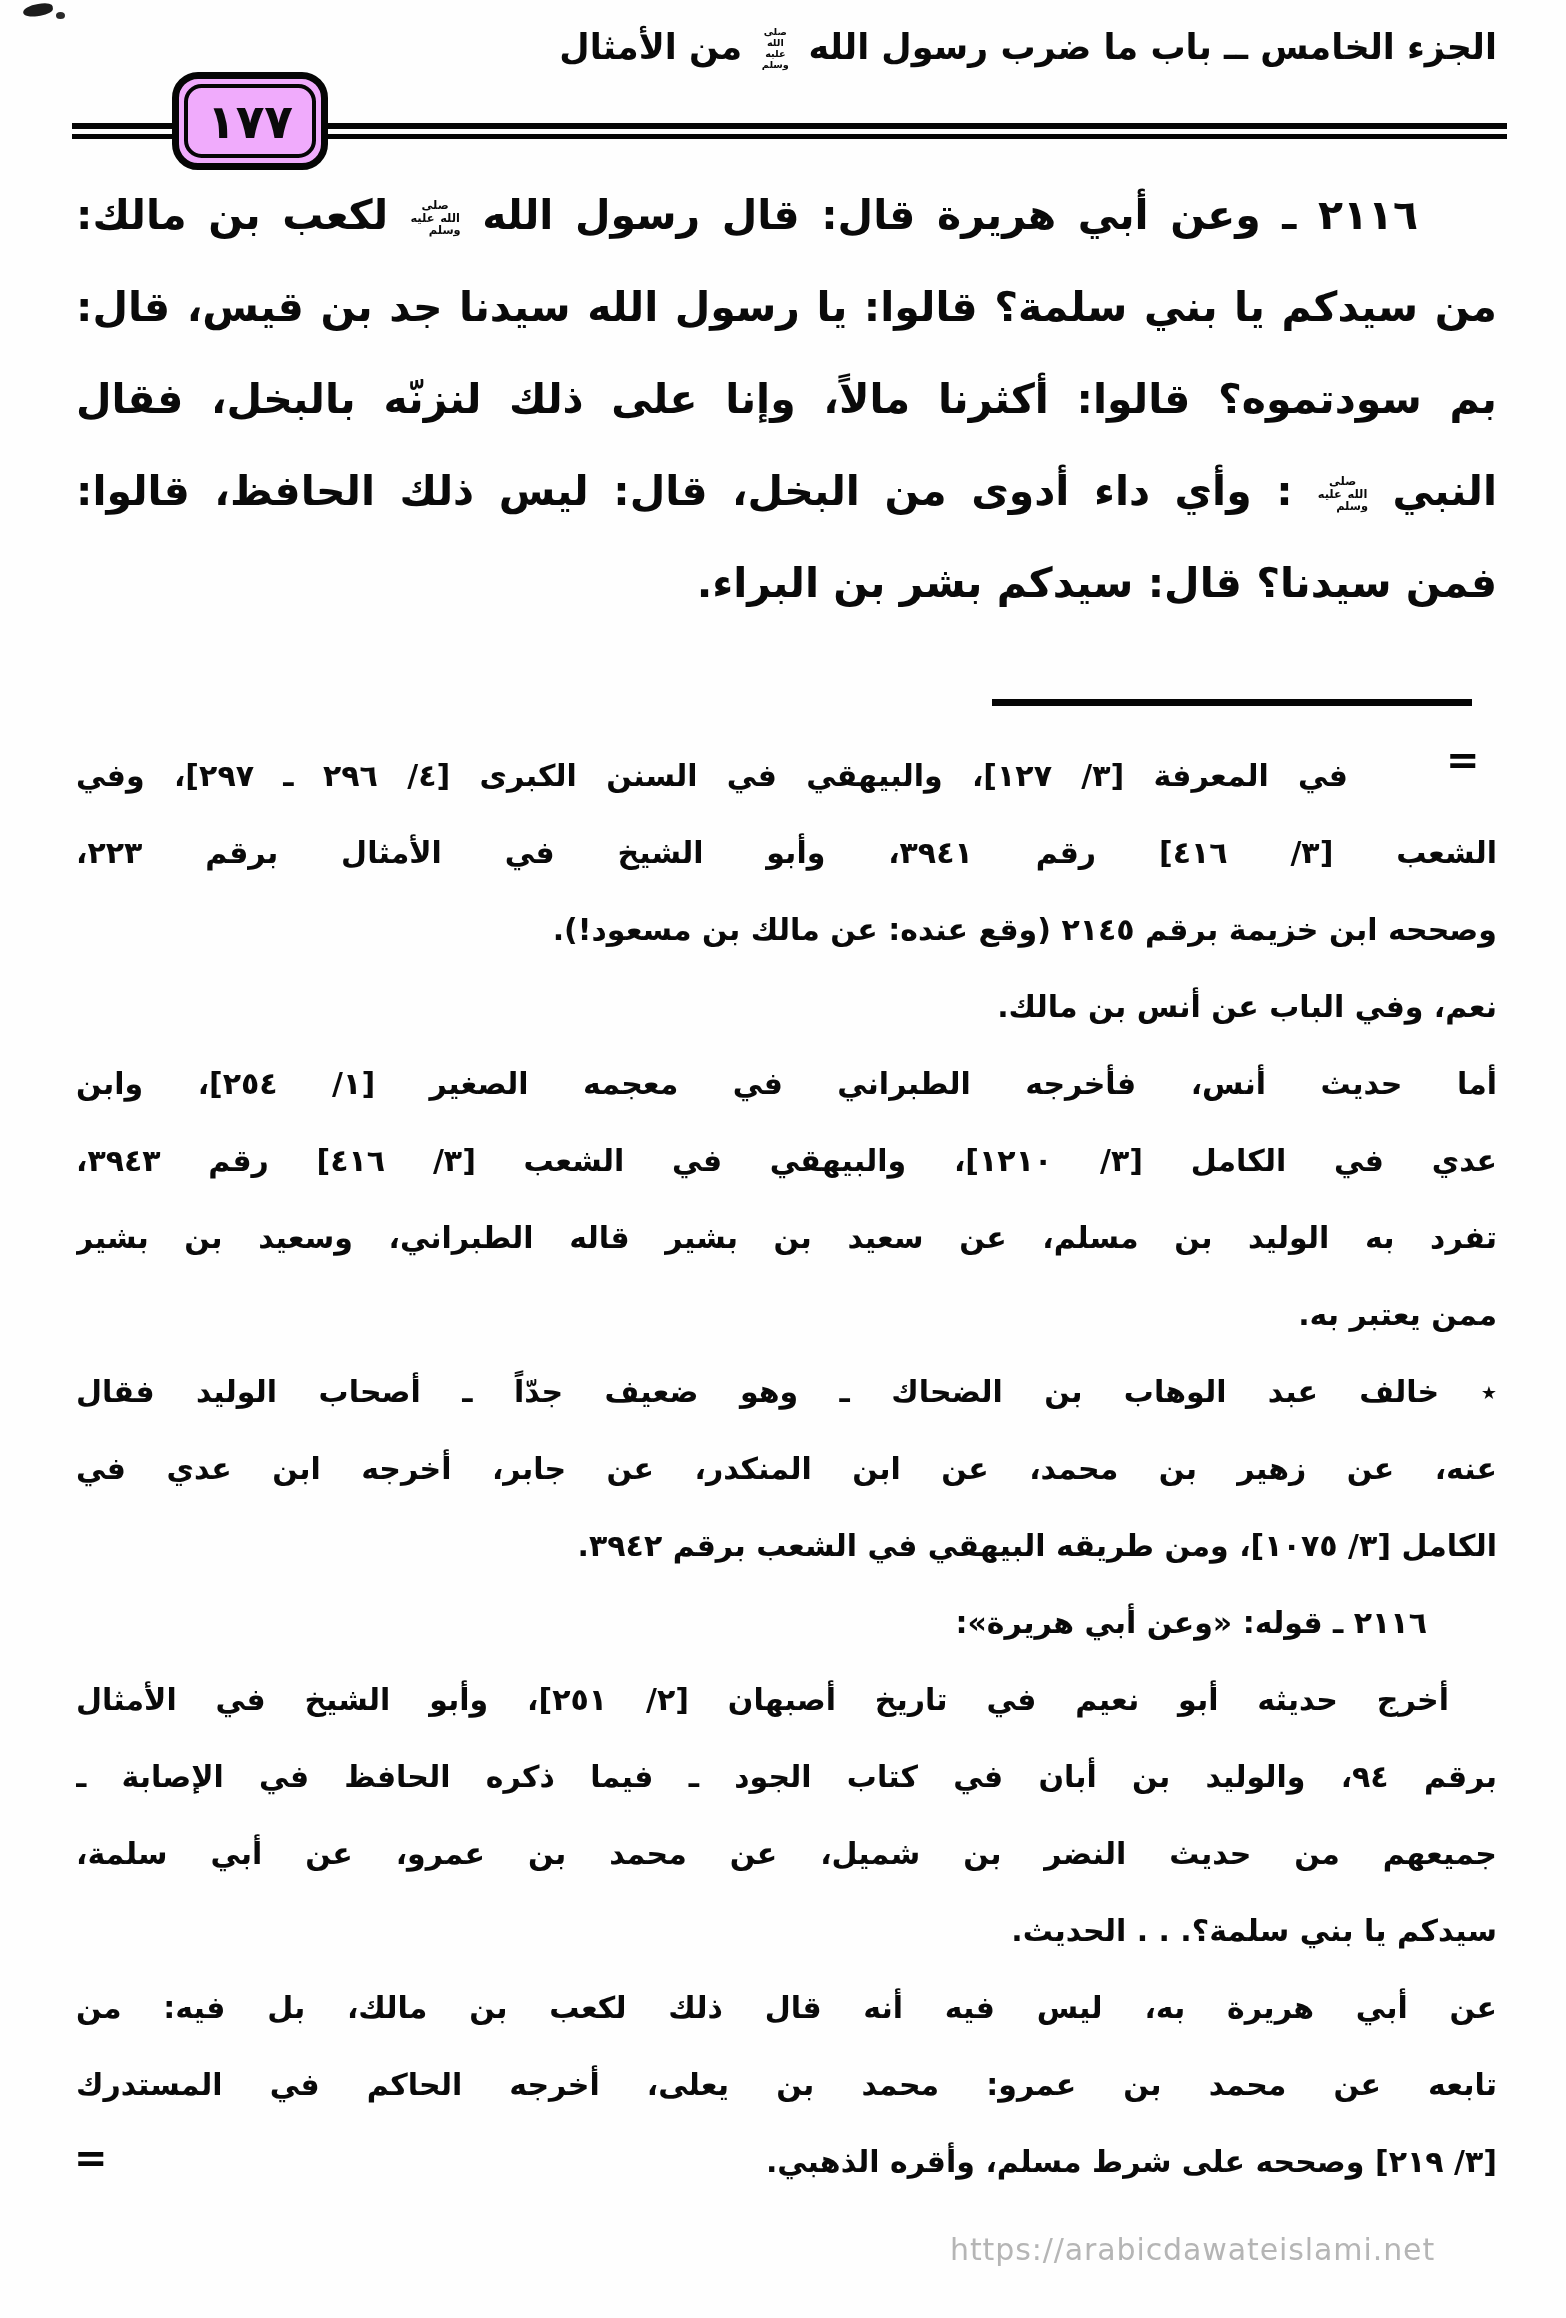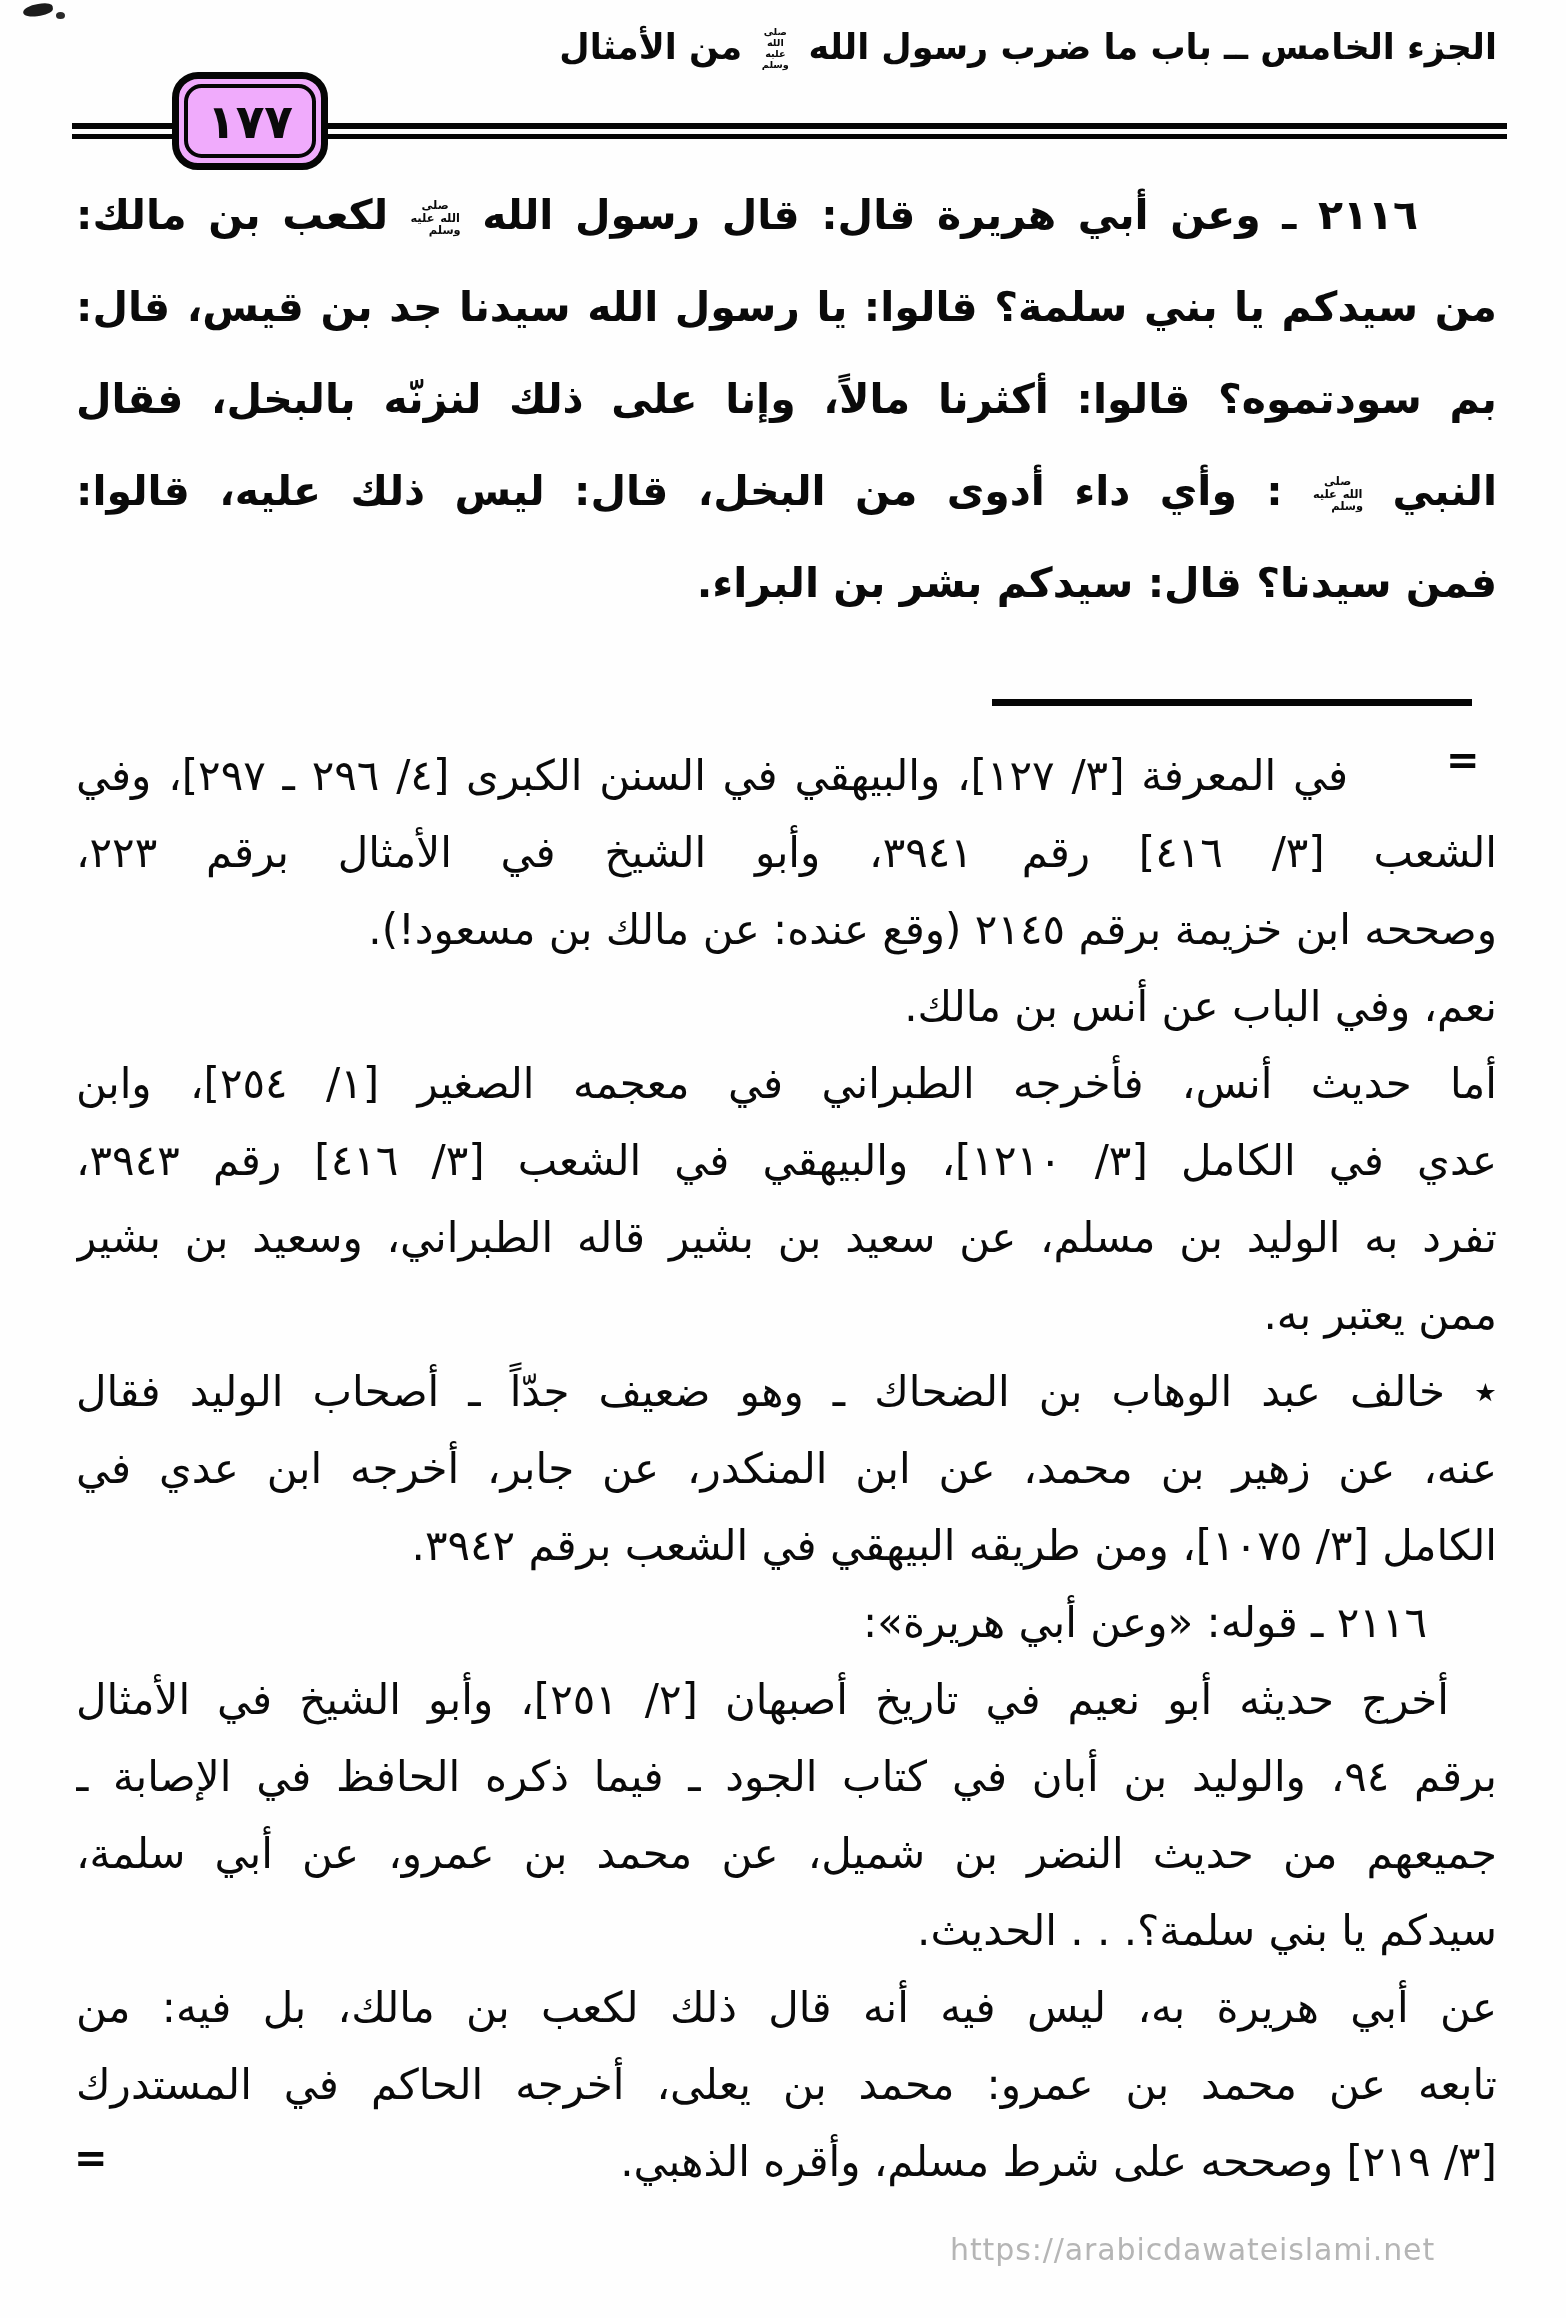--- a/index.html
+++ b/index.html
@@ -50,21 +50,21 @@
   }
   .bl .t{white-space:inherit;}
   .j{text-align:justify;text-align-last:justify;white-space:normal;}
   .e{text-align:right;}
   .ind1{padding-right:79px;}
 
   
   .fn-divider{position:absolute;top:699px;left:992px;width:480px;height:7px;background:#050505;}
   .footnotes{position:absolute;top:737px;right:70px;left:76px;direction:rtl;}
   .fl{
-    height:77px;line-height:77px;font-size:42px;font-weight:normal;
+    height:77px;line-height:77px;font-size:30px;font-weight:bold;
     overflow:hidden;
   }
   .ind-a{padding-right:149px;}
   .ind-b{padding-right:70px;}
   .ind-c{padding-right:48px;}
 
   .cont{position:absolute;font-size:40px;font-weight:bold;color:#060606;}
   .cont-top{left:1446px;top:737px;}
   .cont-bottom{left:74px;top:2135px;}
 
@@ -105,21 +105,21 @@
     </div>
     <div class="bl j">
       <span class="t">من سيدكم يا بني سلمة؟ قالوا: يا رسول الله سيدنا جد بن قيس، قال:</span>
     </div>
     <div class="bl j">
       <span class="t">بم سودتموه؟ قالوا: أكثرنا مالاً، وإنا على ذلك لنزنّه بالبخل، فقال</span>
     </div>
     <div class="bl j">
       <span class="t">النبي</span>
       <span class="saw">صلى الله عليه وسلم</span>
-      <span class="t">: وأي داء أدوى من البخل، قال: ليس ذلك عليه، قالوا:</span>
+      <span class="t">: وأي داء أدوى من البخل، قال: ليس ذلك الحافظ، قالوا:</span>
     </div>
     <div class="bl e">
       <span class="t">فمن سيدنا؟ قال: سيدكم بشر بن البراء.</span>
     </div>
   </main>
 
   <div class="fn-divider"></div>
 
   <div class="cont cont-top">=</div>
 

